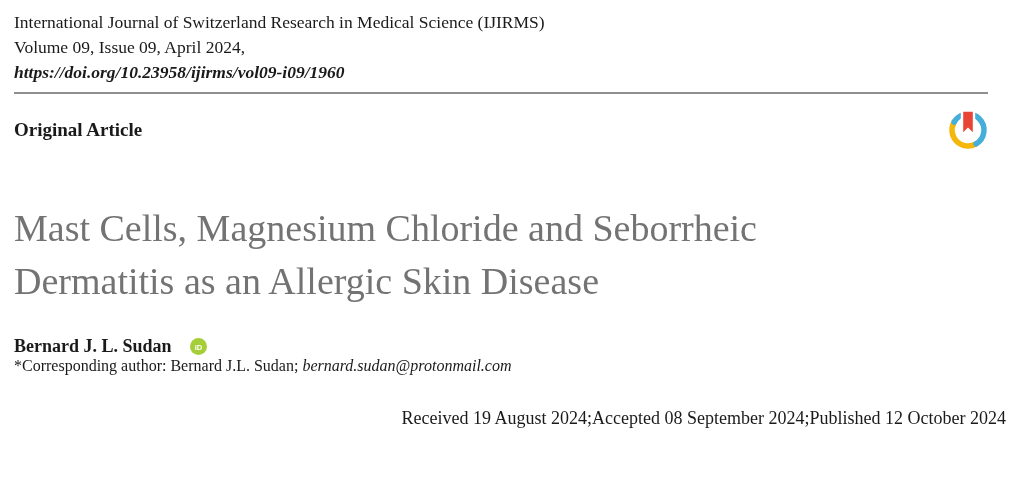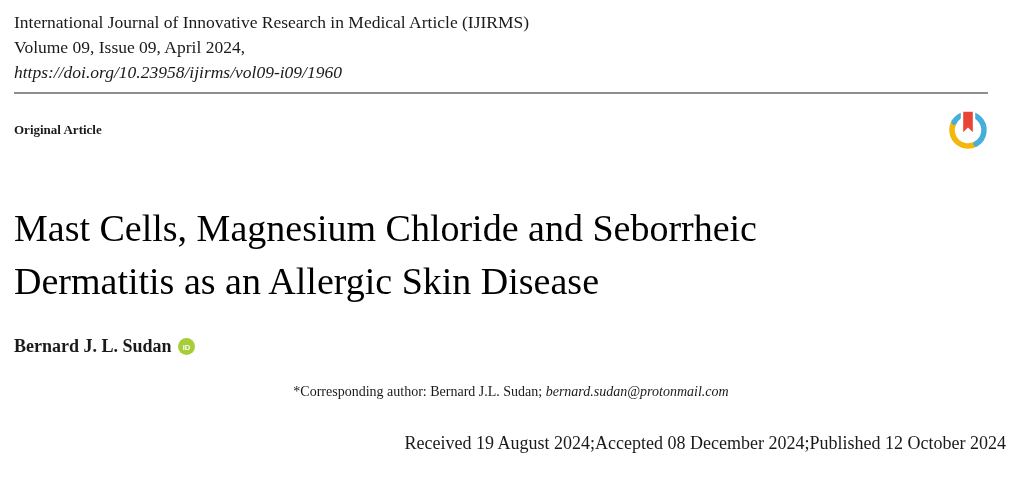--- a/index.html
+++ b/index.html
@@ -16,96 +16,94 @@
   .inner {
     padding: 10px 16px 0 14px;
   }
   .journal-header .hline {
     font-size: 17.5px;
     line-height: 25px;
     white-space: nowrap;
   }
   .journal-header .doi {
     font-style: italic;
-    font-weight: 400;
+    font-weight: 700;
   }
   .header-rule {
     border: none;
     border-top: 2px solid #8f8f8f;
     margin: 7px 20px 0 0;
   }
   .type-row {
     margin-top: 14px;
     display: flex;
     justify-content: space-between;
     align-items: center;
     padding-right: 18px;
   }
   .article-type {
-    font-size: 13px;
+    font-size: 19px;
     font-weight: bold;
   }
   .crossmark {
     width: 44px;
     height: 44px;
     display: inline-block;
     cursor: pointer;
   }
   .article-title {
     margin-top: 50px;
     font-size: 38px;
     font-weight: 400;
     line-height: 53px;
     max-width: 905px;
-    color: #000000;
+    color: #737373;
   }
   .author-row {
     margin-top: 28px;
     display: flex;
     align-items: center;
-    gap: 6px;
+    gap: 18px;
   }
   .author-name {
     font-size: 18px;
     font-weight: bold;
   }
   .orcid {
     width: 17px;
     height: 17px;
     display: inline-block;
     cursor: pointer;
   }
   .affiliation {
     margin-top: 19px;
     font-size: 18px;
   }
   .corresponding {
-    margin-top: 27px;
-    font-size: 14px;
-    text-align: center;
+    font-size: 16px;
   }
   .corresponding .email {
     font-style: italic;
   }
   .dates-row {
     margin-top: 33px;
     display: flex;
     justify-content: flex-end;
     font-size: 18px;
     padding-right: 2px;
   }
 </style>
 </head>
 <body>
 
 <div class="page">
   <div class="inner">
 
     <div class="journal-header">
-      <div class="hline">International Journal of Innovative Research in Medical Article (IJIRMS)</div>
+      <div class="hline">International Journal of Switzerland Research in Medical Science (IJIRMS)</div>
       <div class="hline">Volume 09, Issue 09, April 2024,</div>
       <div class="hline doi">https://doi.org/10.23958/ijirms/vol09-i09/1960</div>
     </div>
 
     <hr class="header-rule">
 
     <div class="type-row">
       <div class="article-type">Original Article</div>
       <span class="crossmark">
         <svg viewBox="0 0 44 44" width="44" height="44" aria-hidden="true">
@@ -128,18 +126,18 @@
       </span>
     </div>
 
 
     <div class="corresponding">
       <span>*Corresponding author: Bernard J.L. Sudan; </span><span class="email">bernard.sudan@protonmail.com</span>
     </div>
 
     <div class="dates-row">
       <span>Received 19 August 2024;</span>
-      <span>Accepted 08 December 2024;</span>
+      <span>Accepted 08 September 2024;</span>
       <span>Published 12 October 2024</span>
     </div>
 
   </div>
 </div>
 
 </body></html>

